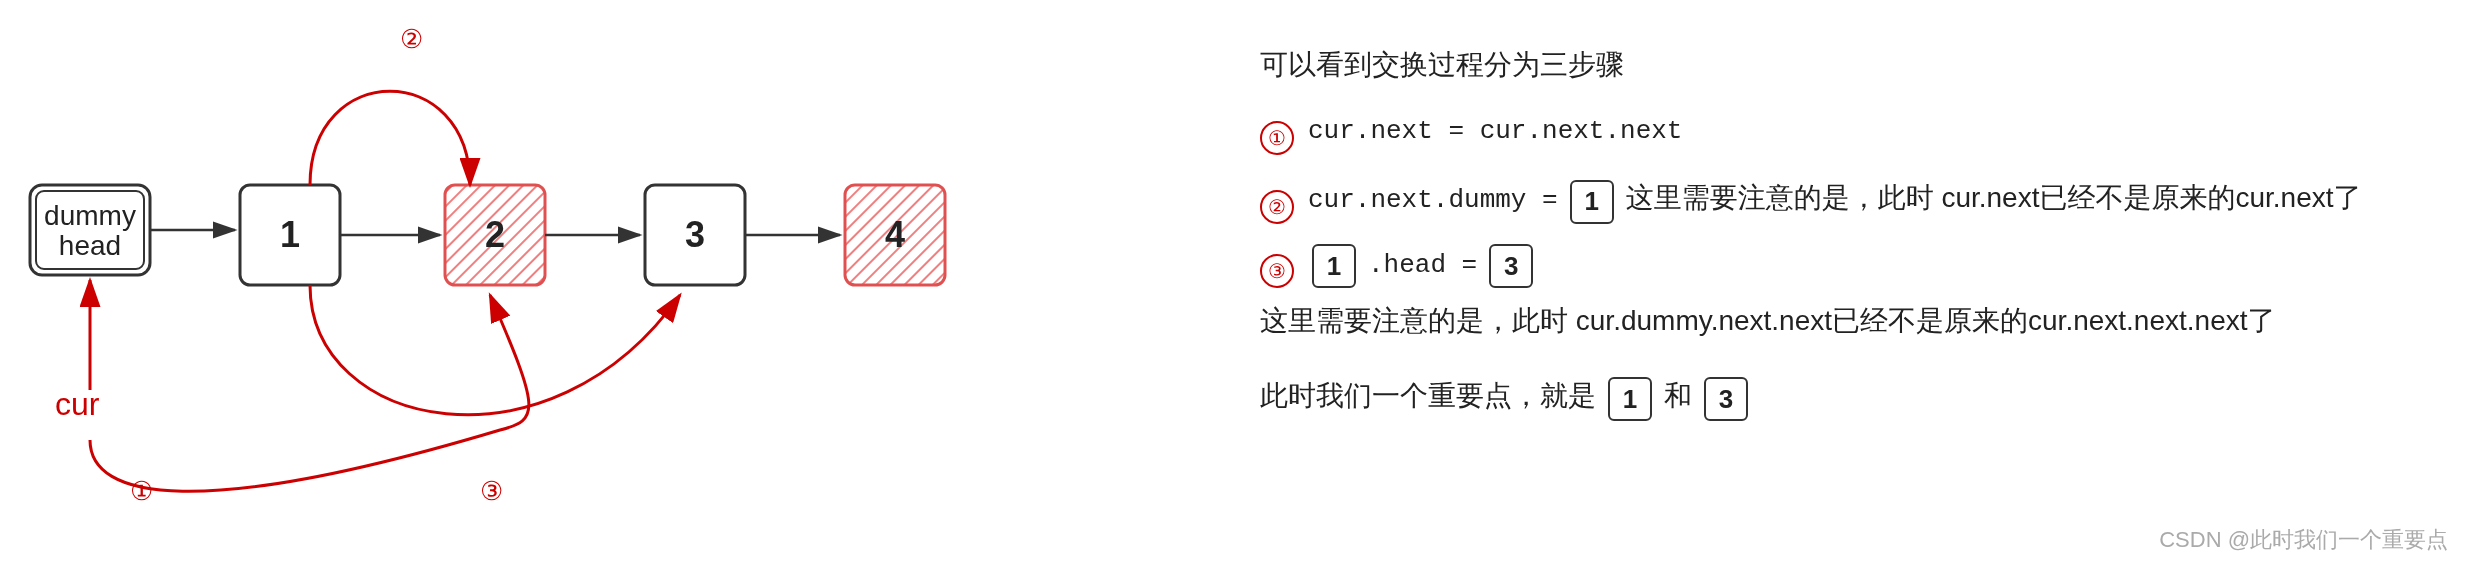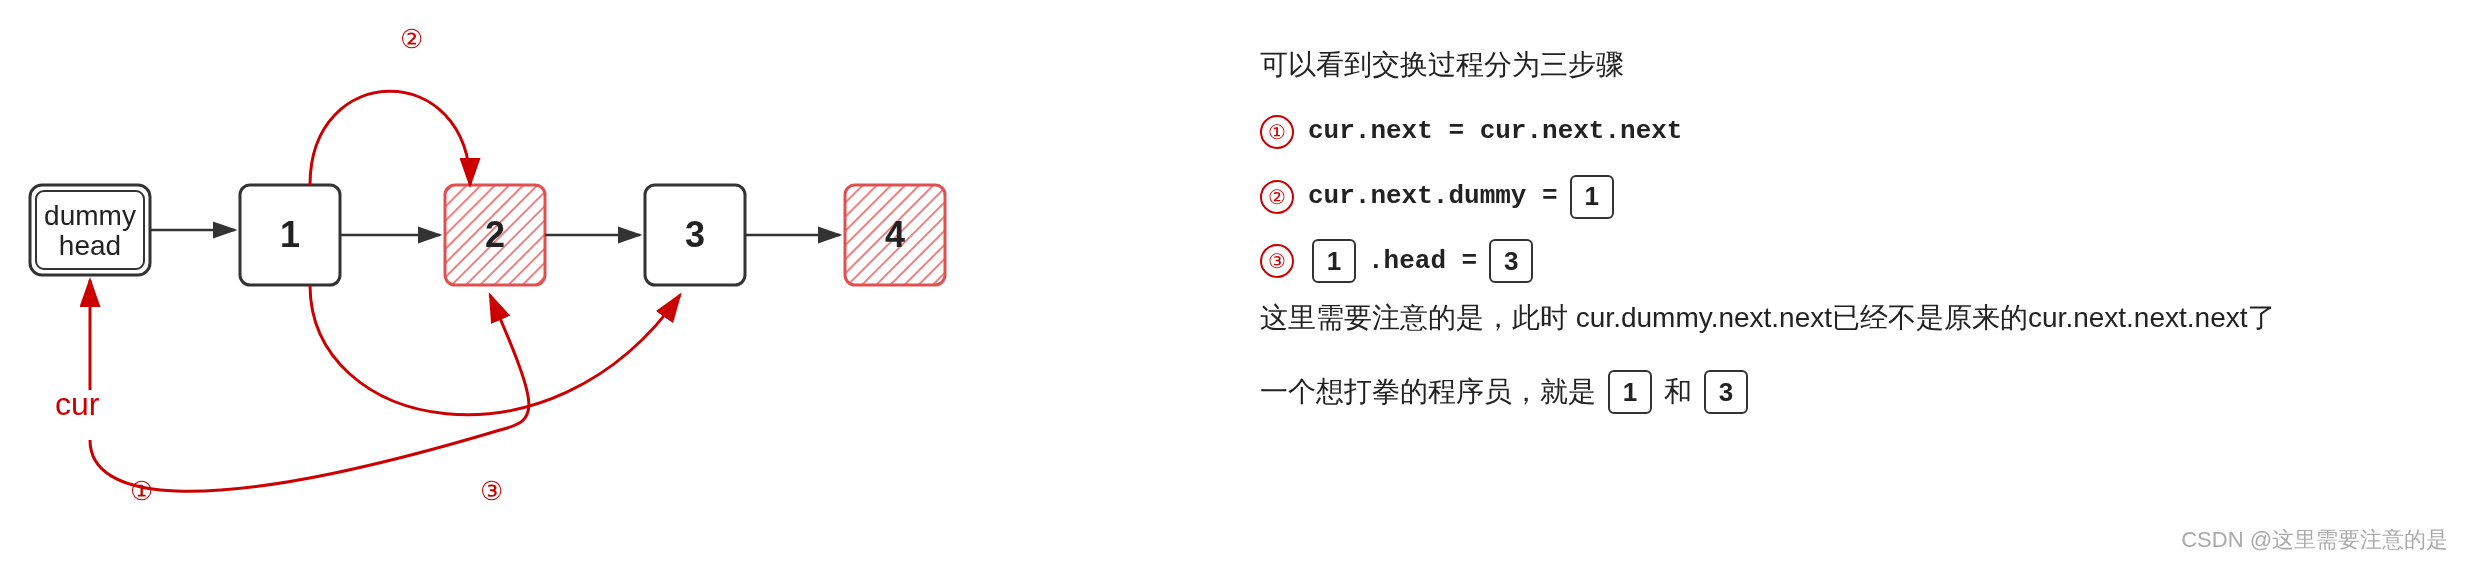--- a/index.html
+++ b/index.html
@@ -32,21 +32,21 @@
       flex: 1;
       padding: 40px 60px;
       font-size: 28px;
       line-height: 1.8;
       color: #222;
     }
 
     .text-line {
       margin-bottom: 18px;
       display: flex;
-      align-items: center;
+      align-items: flex-end;
       flex-wrap: wrap;
       gap: 8px;
     }
 
     .inline-box {
       display: inline-flex;
       align-items: center;
       justify-content: center;
       border: 2.5px solid #333;
       border-radius: 6px;
@@ -73,21 +73,20 @@
     }
 
     .red-circle {
       border-color: #cc0000;
       color: #cc0000;
     }
 
     .code-text {
       font-family: 'Courier New', monospace;
       font-size: 26px;
-      font-weight: bold;
     }
 
     .watermark {
       position: absolute;
       bottom: 12px;
       right: 30px;
       font-size: 22px;
       color: #aaa;
     }
 
@@ -203,32 +202,33 @@
 
     <div class="text-line">
       <span class="circle-num red-circle">①</span>
       <span class="code-text">cur.next = cur.next.next</span>
     </div>
 
     <div class="text-line">
       <span class="circle-num red-circle">②</span>
       <span class="code-text">cur.next.dummy = </span>
       <span class="inline-box">1</span>
+      <span>这里需要注意的是，此时 cur.next已经不是原来的cur.next了</span>
     </div>
 
     <div class="text-line">
       <span class="circle-num red-circle">③</span>
       <span class="inline-box">1</span>
       <span class="code-text">.head = </span>
       <span class="inline-box">3</span>
       <span>这里需要注意的是，此时 cur.dummy.next.next已经不是原来的cur.next.next.next了</span>
     </div>
 
     <div class="text-line" style="margin-top: 24px;">
-      <span>一个想打拳的程序员，就是</span>
+      <span>此时我们一个重要点，就是</span>
       <span class="inline-box">1</span>
       <span>和</span>
       <span class="inline-box">3</span>
     </div>
   </div>
 
-  <div class="watermark">CSDN @这里需要注意的是</div>
+  <div class="watermark">CSDN @此时我们一个重要点</div>
 </div>
 
 </body></html>

